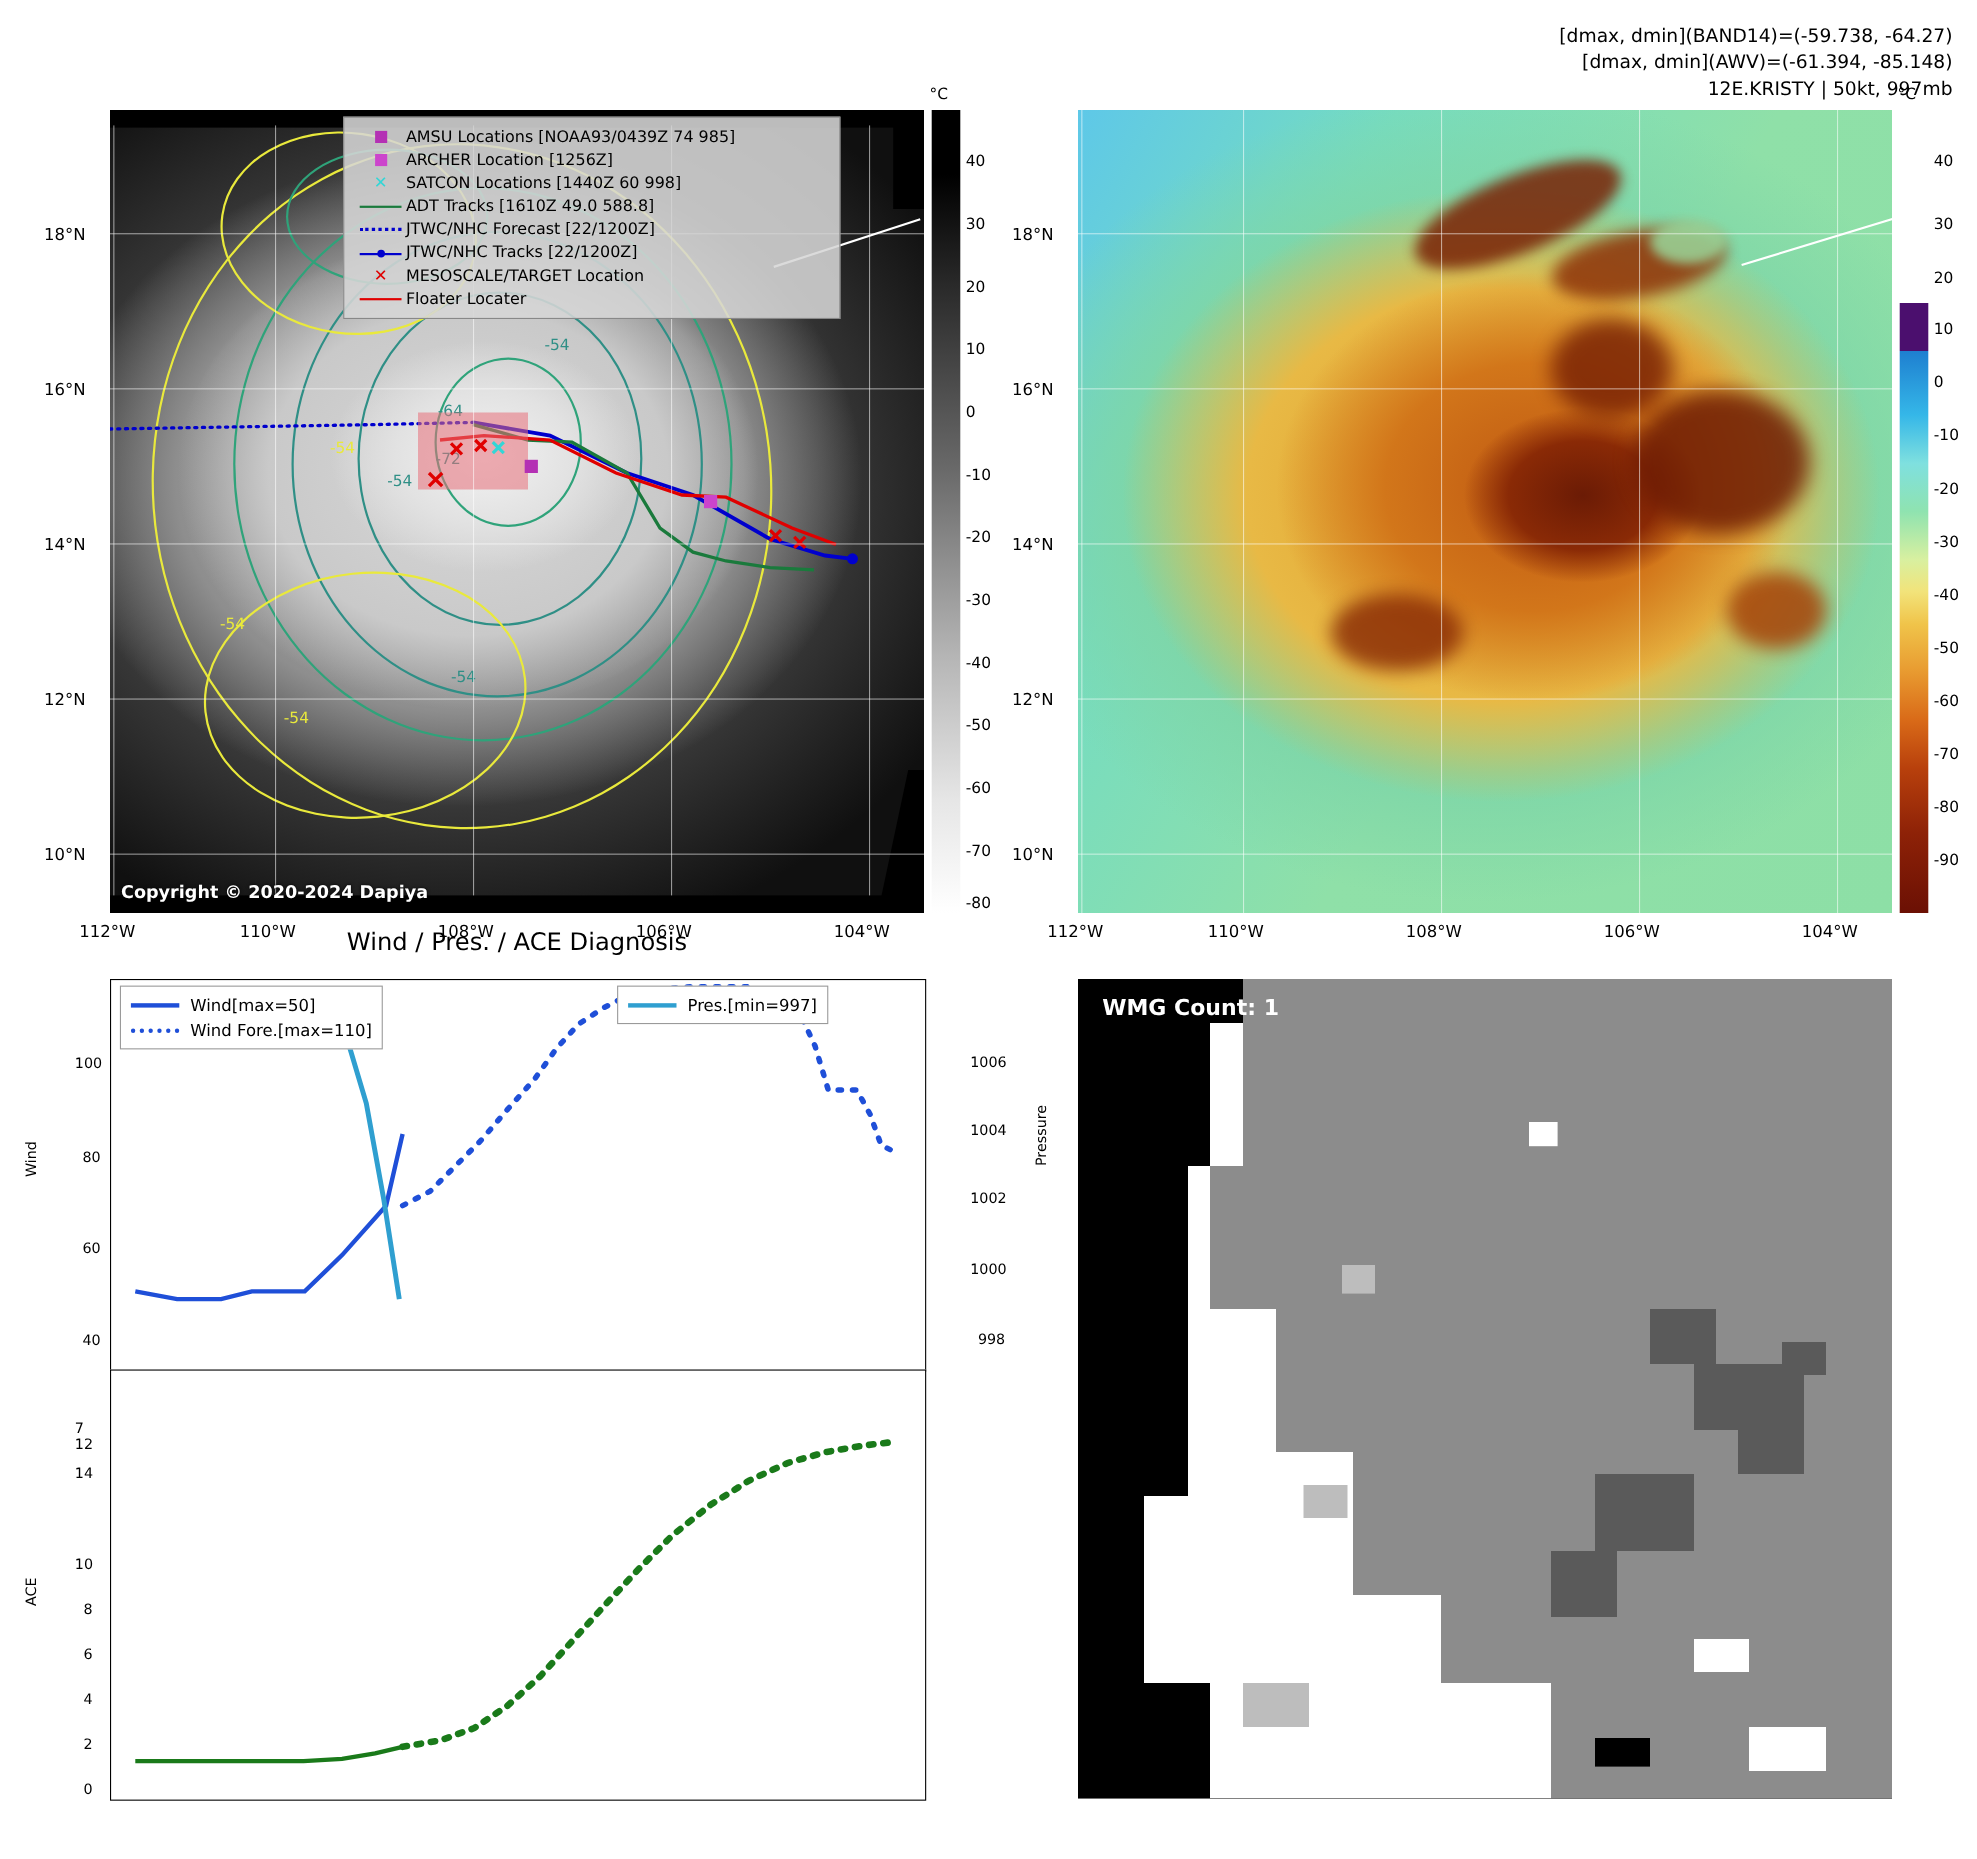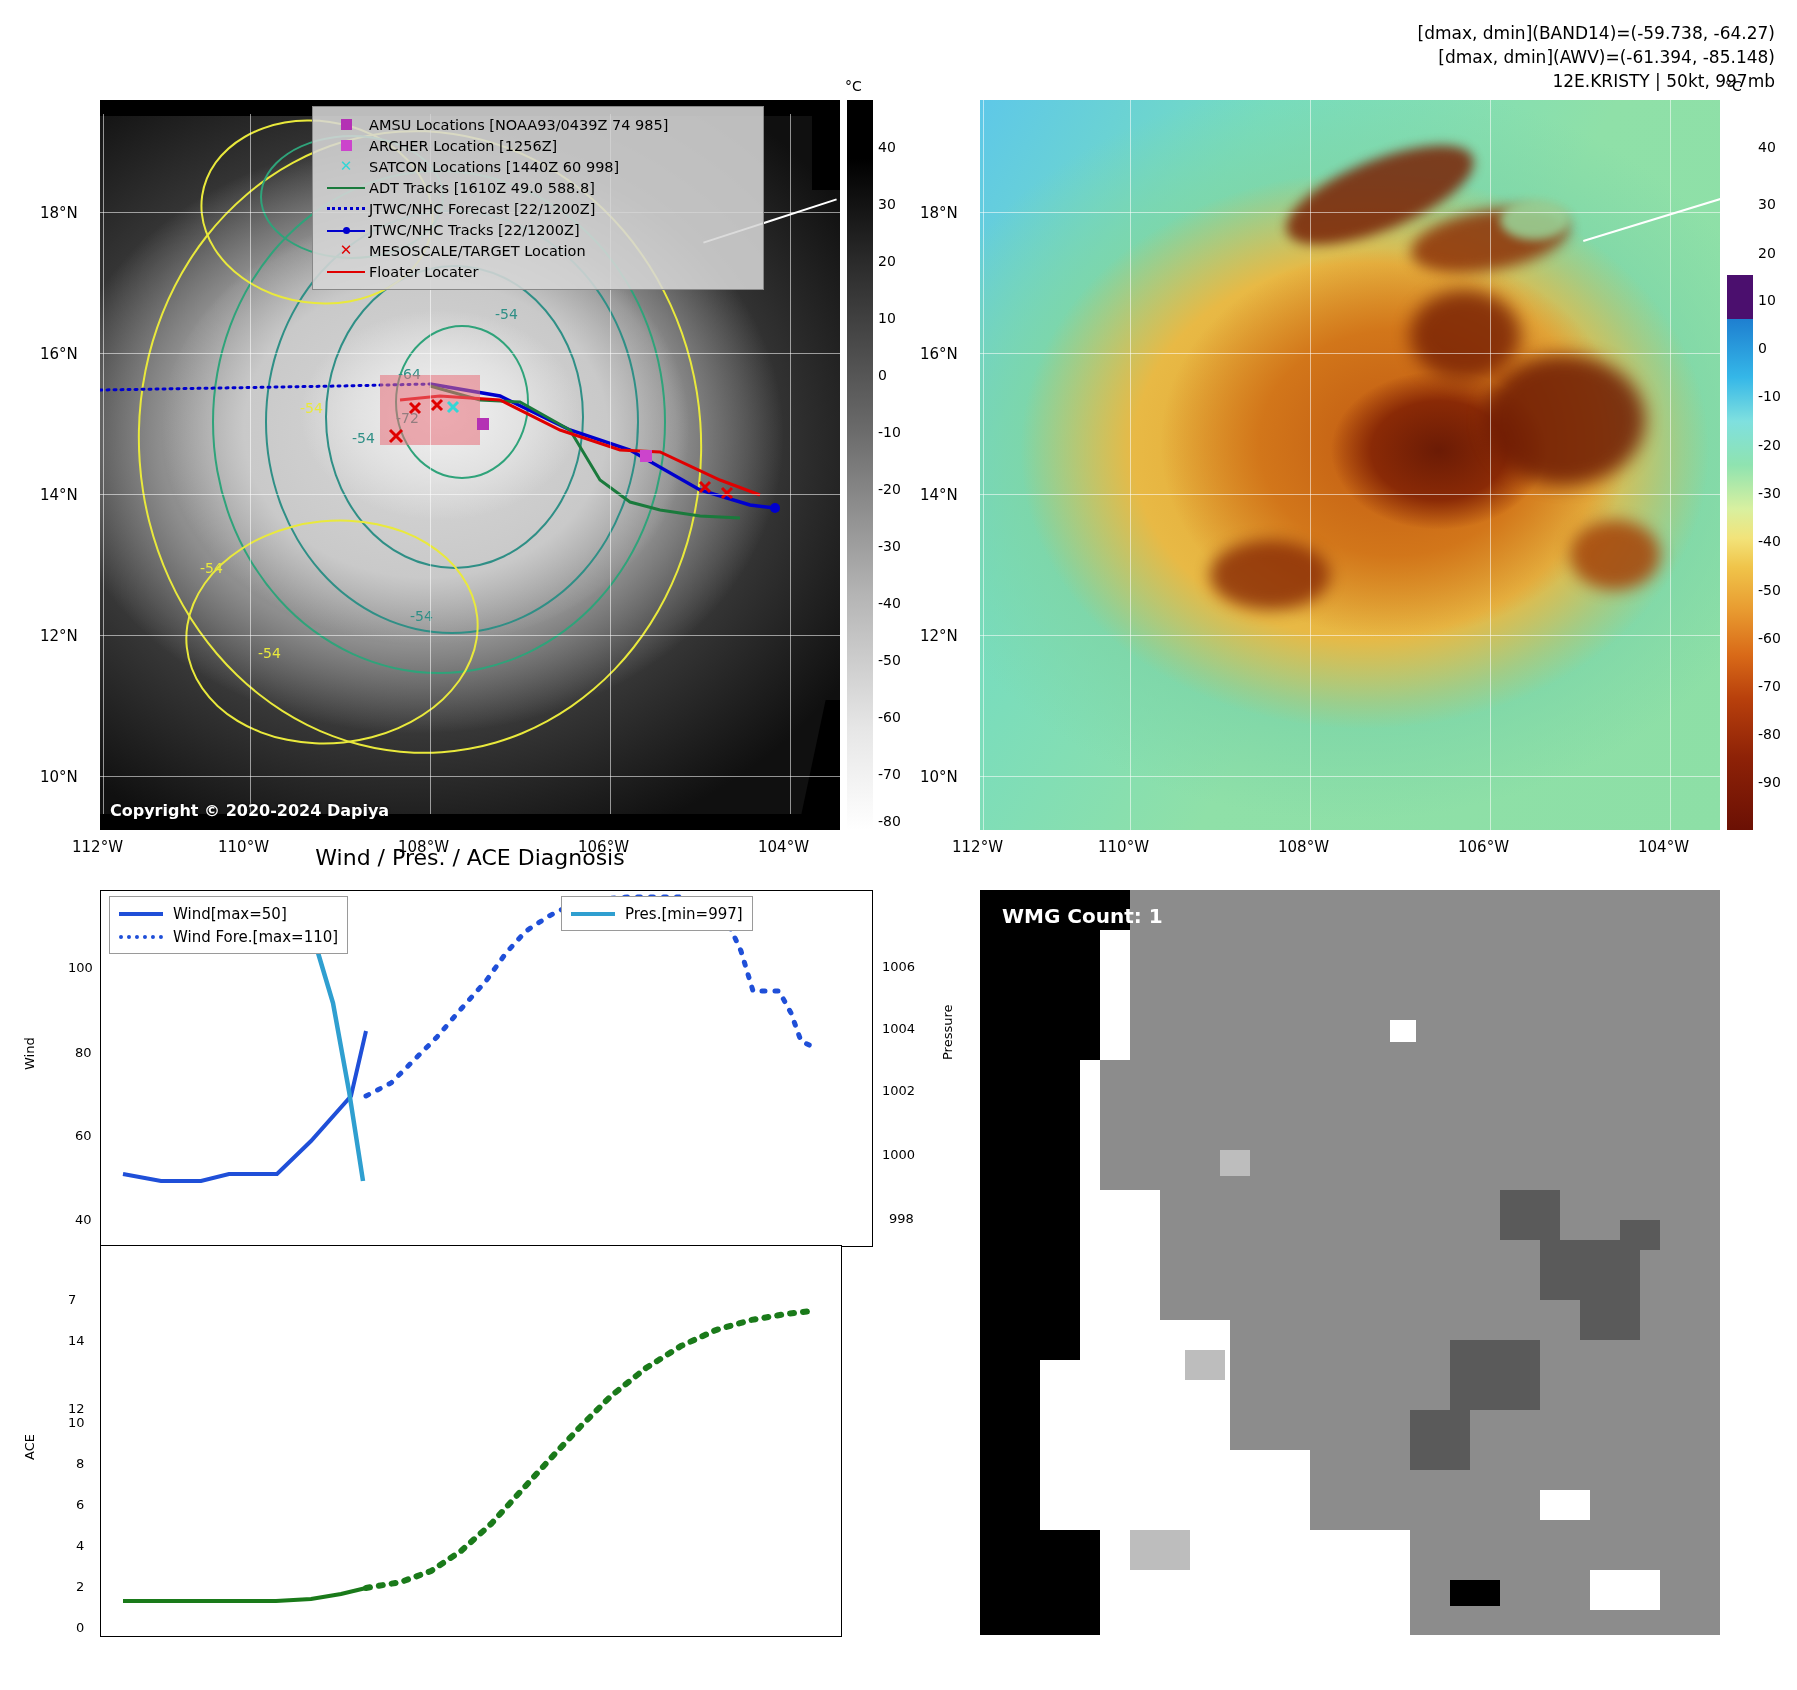--- a/index.html
+++ b/index.html
@@ -65,21 +65,21 @@
       radial-gradient(ellipse 150px 110px at 62% 48%, #6b1b05 0%, #8a2a06 45%, rgba(160,60,10,0) 72%),
       radial-gradient(ellipse 300px 250px at 56% 47%, #c05a12 0%, #d2761a 45%, rgba(220,130,30,0) 78%),
       radial-gradient(ellipse 420px 340px at 52% 48%, #e09b28 0%, #e8b945 55%, rgba(235,200,90,0) 82%),
       radial-gradient(ellipse 520px 420px at 50% 48%, #9fd98f 0%, #7ed6a8 60%, rgba(120,215,180,0) 88%),
       linear-gradient(120deg,#5ec8e8 0%, #76dcc0 25%, #8fe0a8 55%, #8ddfa6 100%);
   }
   .awv-speckle{position:absolute;border-radius:50%;opacity:.85;}
 
   
   #diag-title{position:absolute;left:100px;top:845px;width:740px;text-align:center;font-size:22px;}
-  #wind-panel{left:100px;top:890px;width:740px;height:355px;border:1.6px solid #000;background:#fff;padding-left:31px;}
+  #wind-panel{left:100px;top:890px;width:740px;height:355px;border:1.6px solid #000;background:#fff;}
   #ace-panel{left:100px;top:1245px;width:740px;height:390px;border:1.6px solid #000;background:#fff;}
   .plot-svg{position:absolute;left:0;top:0;}
   .ax-tick{position:absolute;font-size:13px;}
   .ax-title{position:absolute;font-size:13px;}
   .legend-box{position:absolute;background:#fff;border:1px solid #9a9a9a;padding:5px 9px;font-size:15px;}
   .legend-box .row{display:flex;align-items:center;height:23px;}
   .legend-box .sym{width:54px;flex:0 0 54px;display:flex;align-items:center;}
 
   
   #wmg-panel{left:980px;top:890px;width:740px;height:745px;background:#000;overflow:hidden;}
@@ -357,21 +357,21 @@
 
 <div class="panel" id="ace-panel">
   <svg class="plot-svg" width="737" height="387" viewBox="0 0 737 387">
     <polyline fill="none" stroke="#1a7a1a" stroke-width="4" points="22,355 80,355 140,355 175,355 210,353 240,348 265,342"></polyline>
     <polyline fill="none" stroke="#1a7a1a" stroke-width="6" stroke-dasharray="4,9" stroke-linecap="round" points="265,342 300,336 330,325 360,305 390,278 420,245 450,212 480,180 510,150 545,122 580,100 615,84 650,74 685,68 710,65"></polyline>
   </svg>
 
 </div>
 <div class="ax-tick" style="position:absolute;left:68px;top:1292px;">7</div>
 <div class="ax-tick" style="position:absolute;left:68px;top:1333px;">14</div>
-<div class="ax-tick" style="position:absolute;left:68px;top:1401px;">12</div>
+<div class="ax-tick" style="position:absolute;left:68px;top:1306px;">12</div>
 <div class="ax-tick" style="position:absolute;left:68px;top:1415px;">10</div>
 <div class="ax-tick" style="position:absolute;left:76px;top:1456px;">8</div>
 <div class="ax-tick" style="position:absolute;left:76px;top:1497px;">6</div>
 <div class="ax-tick" style="position:absolute;left:76px;top:1538px;">4</div>
 <div class="ax-tick" style="position:absolute;left:76px;top:1579px;">2</div>
 <div class="ax-tick" style="position:absolute;left:76px;top:1620px;">0</div>
 <div class="ax-title" style="position:absolute;left:22px;top:1460px;transform:rotate(-90deg);transform-origin:left top;">ACE</div>
 
 <div class="panel" id="wmg-panel">
   <div id="wmg-label">WMG Count: 1</div>

